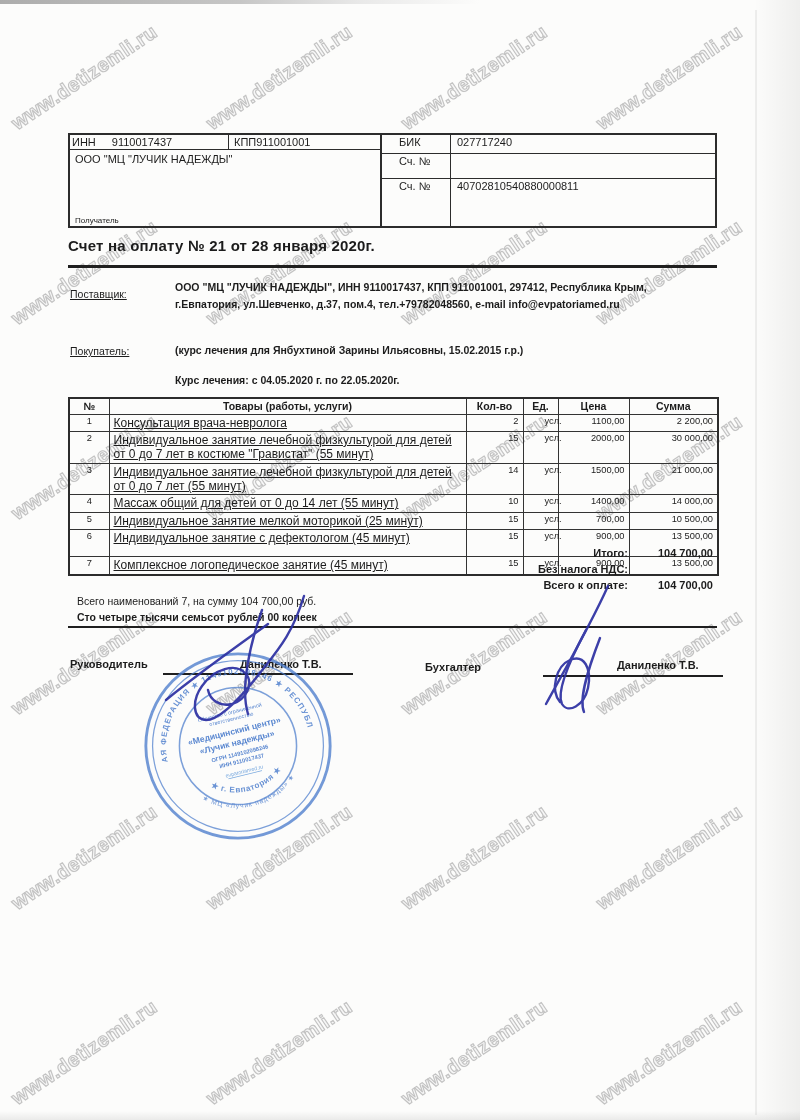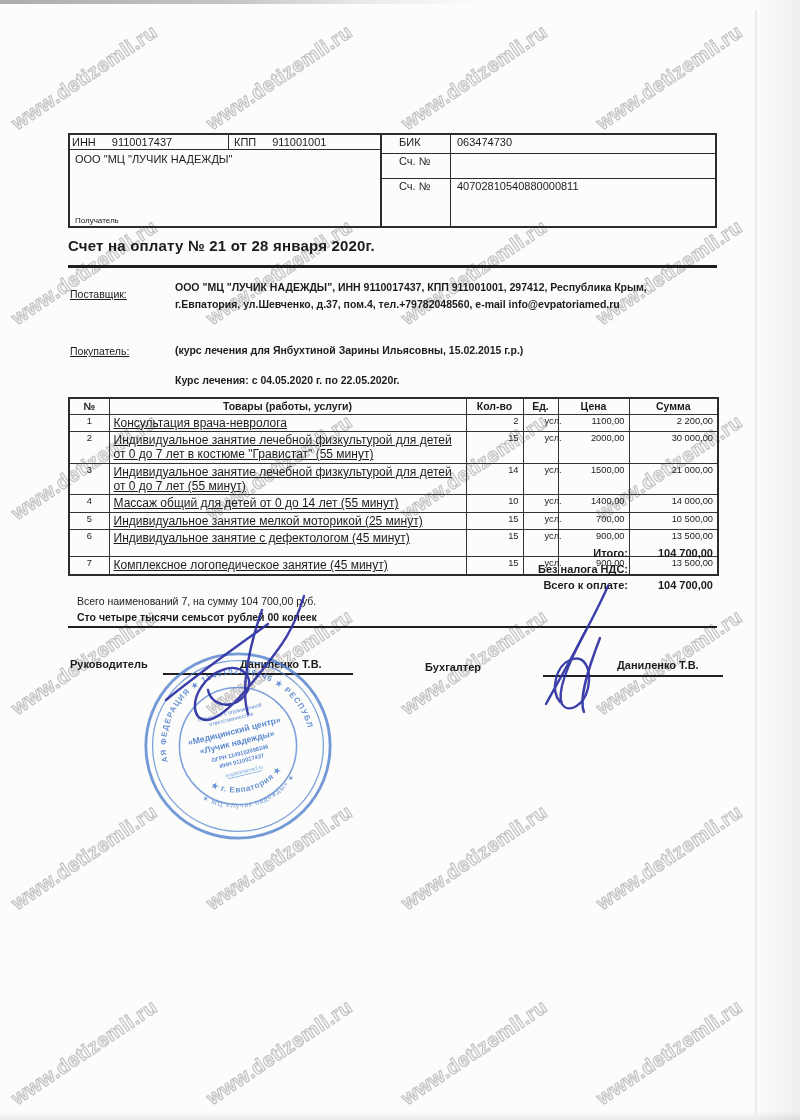--- a/index.html
+++ b/index.html
@@ -24,21 +24,21 @@
       white-space:nowrap;}
   
   .bank-table{position:absolute;left:68px;top:133px;width:649px;height:95px;
               border:2px solid #2c2c2c;display:flex;font-size:11px;box-sizing:border-box;}
   .bank-table *{box-sizing:border-box;}
   .bt-left{width:312px;border-right:2px solid #2c2c2c;display:flex;flex-direction:column;}
   .bt-bank{height:44px;border-bottom:1.5px solid #2c2c2c;padding:3px 5px;position:relative;}
   .bt-small{position:absolute;bottom:1px;left:5px;font-size:8px;color:#222;}
   .bt-row{height:15px;border-bottom:1.5px solid #2c2c2c;display:flex;}
   .bt-inn{width:159px;border-right:1.5px solid #2c2c2c;padding:0 2px;display:flex;gap:16px;align-items:center;}
-  .bt-kpp{flex:1;padding:0 5px;display:flex;gap:16px;align-items:center;}
+  .bt-kpp{flex:1;padding:0 5px;display:flex;align-items:center;}
   .bt-payee{flex:1;padding:3px 5px;position:relative;}
   .bt-right{flex:1;display:flex;flex-direction:column;}
   .btr-row{display:flex;}
   .btr-r1{height:19px;border-bottom:1.5px solid #2c2c2c;}
   .btr-r2{height:25px;border-bottom:1.5px solid #2c2c2c;}
   .btr-r3{flex:1;}
   .btr-label{width:69px;border-right:1.5px solid #2c2c2c;padding:1px 17px;}
   .btr-val{flex:1;padding:1px 6px;}
   
   .doc-title{position:absolute;left:68px;top:237px;font-size:15px;font-weight:bold;letter-spacing:.2px;}
@@ -162,21 +162,21 @@
         </div>
       </div>
       <div class="bt-payee">
         <span>ООО "МЦ "ЛУЧИК НАДЕЖДЫ"</span>
         <span class="bt-small">Получатель</span>
       </div>
     </div>
     <div class="bt-right">
       <div class="btr-row btr-r1">
         <div class="btr-label">БИК</div>
-        <div class="btr-val">063474730</div>
+        <div class="btr-val">027717240</div>
       </div>
       <div class="btr-row btr-r2">
         <div class="btr-label">Сч. №</div>
       </div>
       <div class="btr-row btr-r3">
         <div class="btr-label">Сч. №</div>
         <div class="btr-val">40702810540880000811</div>
       </div>
     </div>
   </div>

